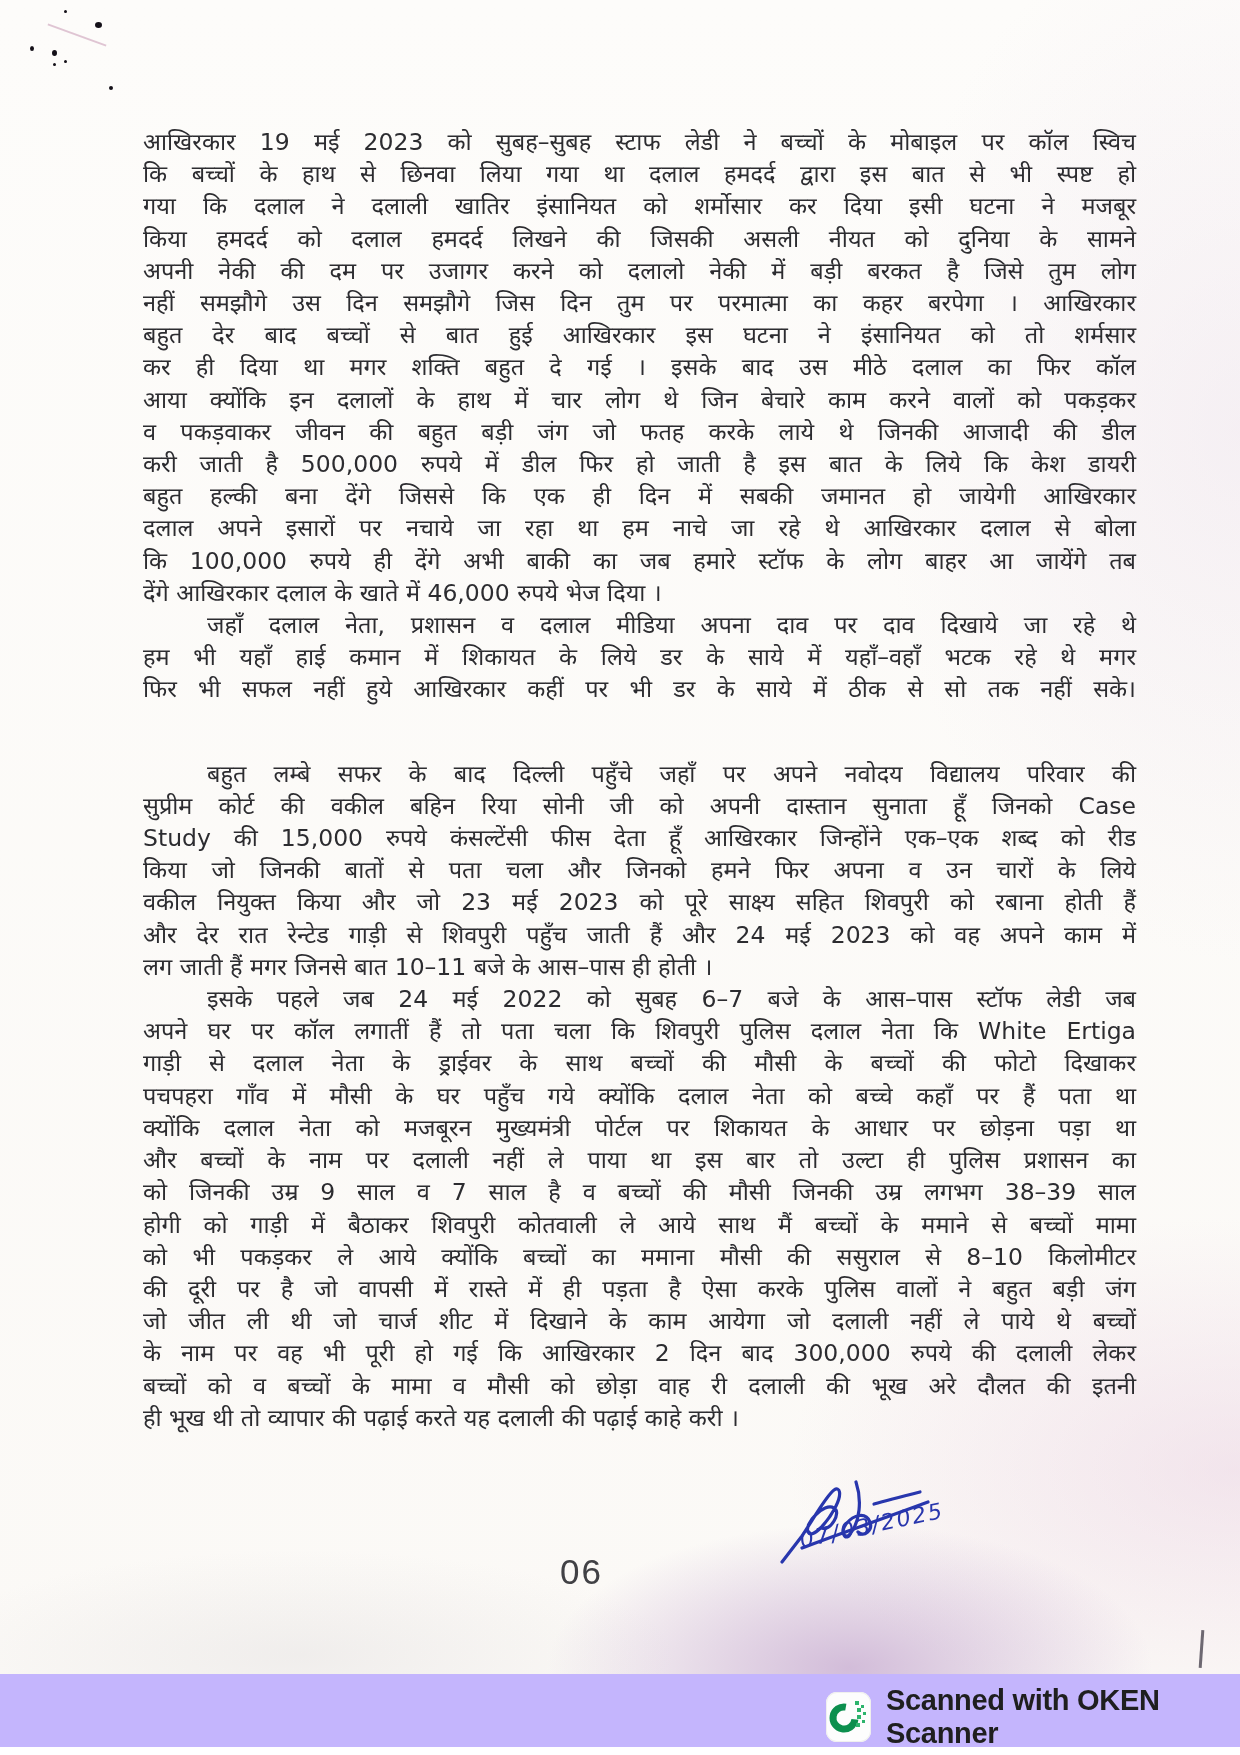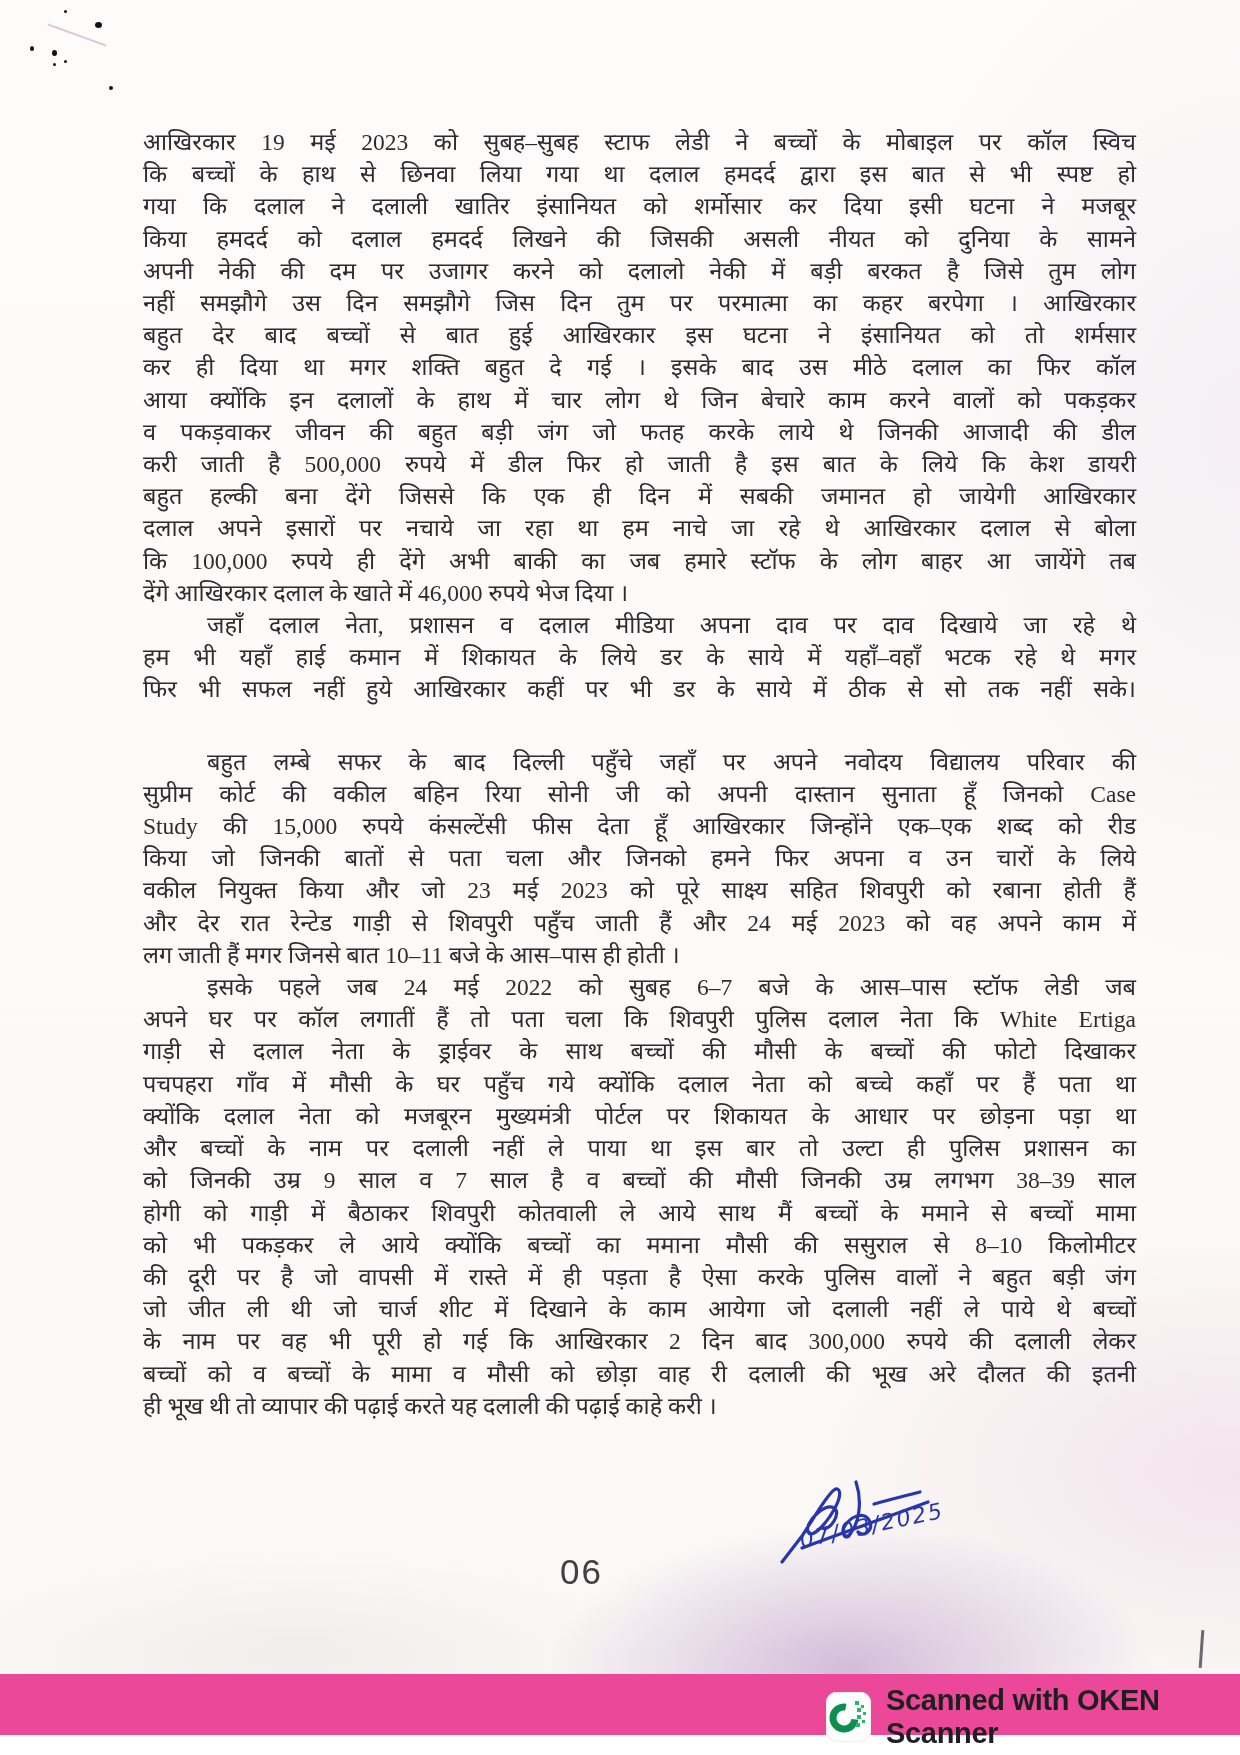--- a/index.html
+++ b/index.html
@@ -26,42 +26,42 @@
   .edge-tick {
     position: absolute; left: 1200px; top: 1630px; width: 3px; height: 38px;
     background: #4a4550; transform: rotate(4deg); opacity: .8;
   }
   .doc-text {
     position: absolute; left: 143px; top: 126px; width: 993px;
     color: #2c2c30;
     font-size: 23.5px; line-height: 32.2px;
     font-family: "DejaVu Sans", sans-serif;
   }
-  .para { margin: 0; font-family: Liberation Serif, serif; }
-  .para.gap { margin-top: 40px; }
+  .para { margin: 0; }
+  .para.gap { margin-top: 52px; }
   .line { text-align: justify; text-align-last: justify; min-height: 32.2px; }
   .line.last { text-align-last: left; }
   .line.indent { text-indent: 64px; }
   .page-number {
     position: absolute; left: 560px; top: 1552px;
     font-size: 35px; letter-spacing: 2px; color: #414145;
     font-family: "Liberation Sans", sans-serif;
     text-align: right;
   }
   .signature { position: absolute; left: 768px; top: 1474px; width: 170px; height: 100px; }
   .signature svg { display: block; }
   .signature-date {
     position: absolute; left: 800px; top: 1528px;
     color: #2836ad; font-size: 22px; font-style: italic; letter-spacing: 2px;
     transform: rotate(-12deg); transform-origin: left center;
     font-family: "DejaVu Sans", sans-serif;
   }
   .scanner-strip {
-    position: absolute; left: 0; top: 1674px; width: 1240px; height: 61px;
-    background: #ec4899;
+    position: absolute; left: 0; top: 1674px; width: 1240px; height: 73px;
+    background: #c4b5fd;
   }
   .oken-row {
     position: absolute; left: 826px; top: 10px;
     display: flex; align-items: center; gap: 15px;
   }
   .oken-logo {
     width: 50px; height: 50px; background: #fdfdfd; border-radius: 11px;
     box-shadow: 0 0 0 1px #f0f0ee inset;
     display: flex; align-items: center; justify-content: center;
   }

